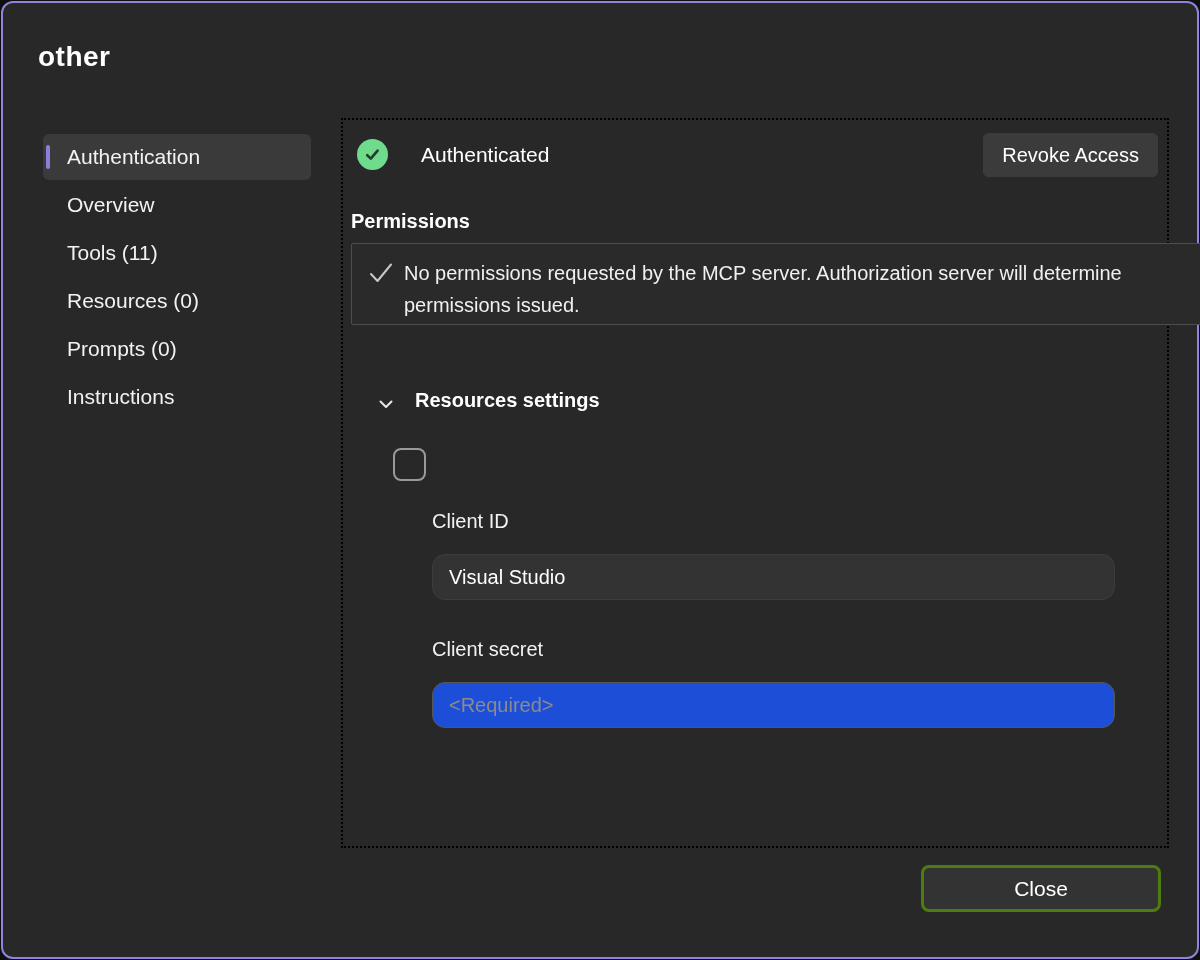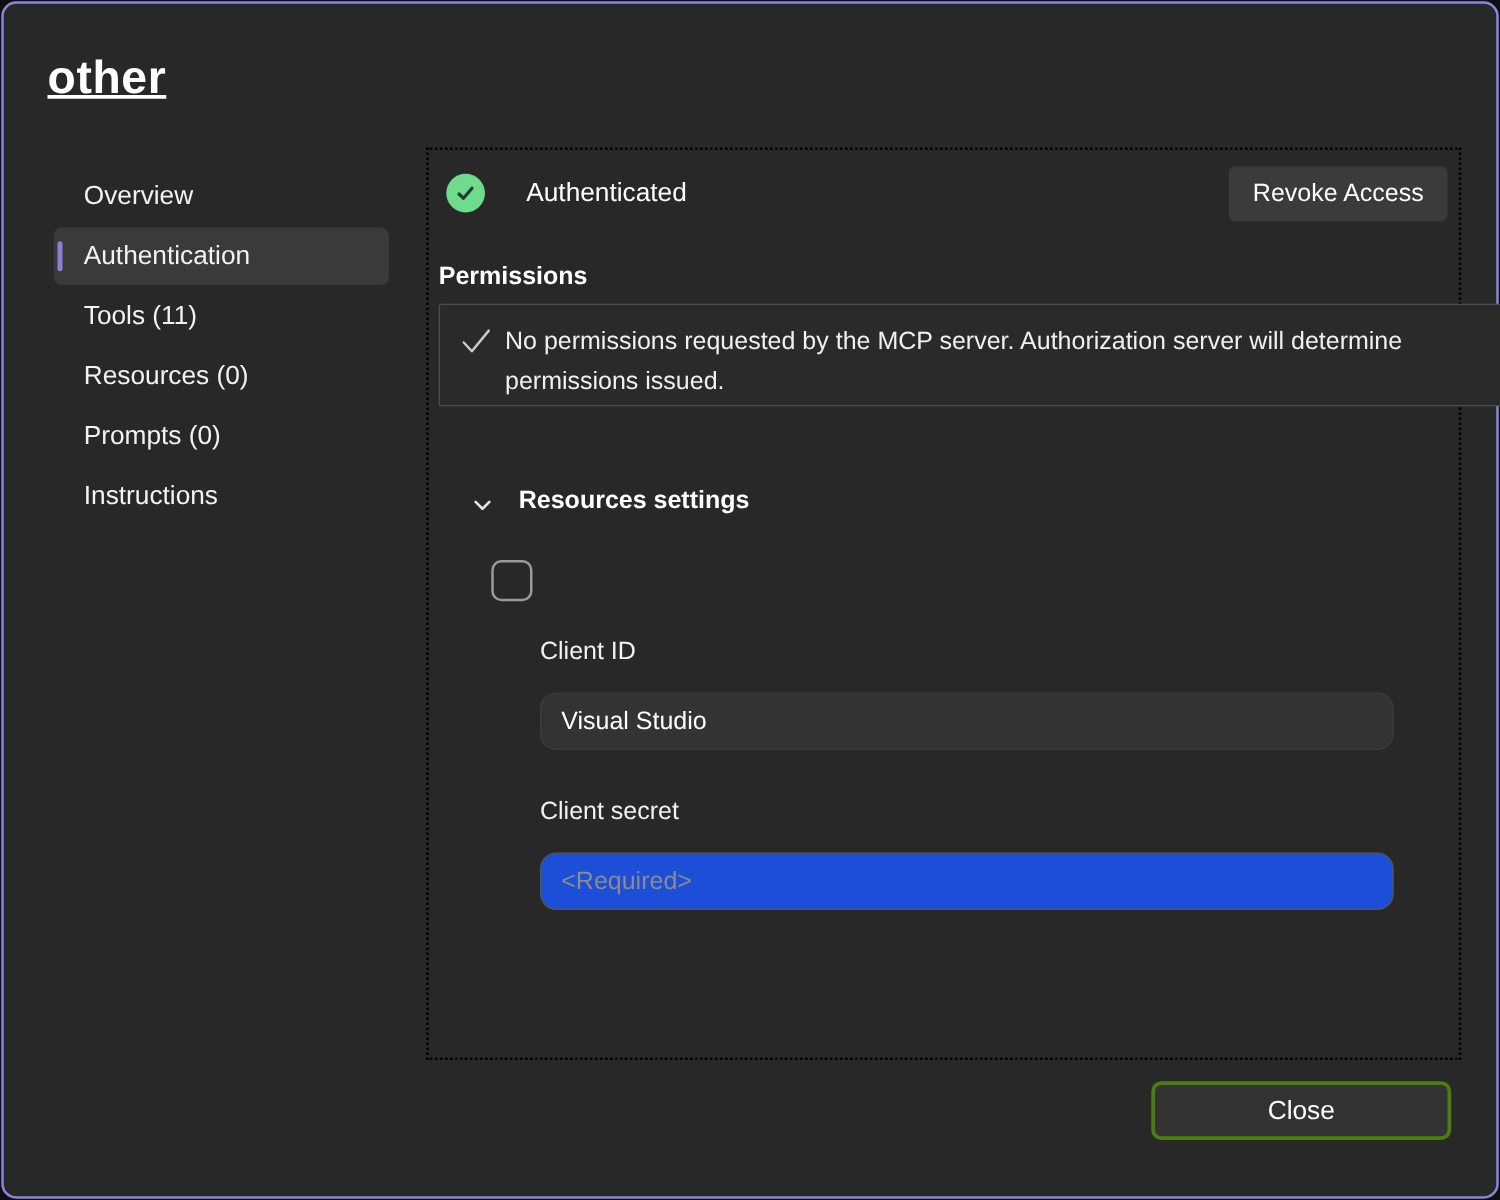--- a/index.html
+++ b/index.html
@@ -7,21 +7,21 @@
     font-family:"Liberation Sans", sans-serif; }
 
   .window {
     position:absolute; left:1px; top:1px; width:1198px; height:958px;
     background:#282828; border:2px solid #8d85dc; border-radius:12px;
     color:#f2f2f2;
   }
 
   .page-title {
     position:absolute; left:35px; top:38px;
-    font-size:37px; font-weight:700; color:#ffffff; letter-spacing:0.5px;text-decoration:underline;
+    font-size:28px; font-weight:700; color:#ffffff; letter-spacing:0.5px;
   }
 
   
   .sidebar { position:absolute; left:40px; top:131px; width:268px; }
   .nav-item {
     position:relative; height:46px; display:flex; align-items:center;
     padding-left:24px; font-size:21px; color:#f2f2f2; border-radius:6px;
     margin-bottom:2px; cursor:default; white-space:nowrap;
   }
   .nav-item.selected { background:#3a3a3a; }
@@ -107,27 +107,27 @@
   }
 </style>
 </head>
 <body>
 
 <div class="window">
 
   <div class="page-title">other</div>
 
   <div class="sidebar">
+    <div class="nav-item selected">
+      <span class="accent"></span>
+      <span>Authentication</span>
+    </div>
     <div class="nav-item">
 
       <span>Overview</span>
-    </div>
-    <div class="nav-item selected">
-      <span class="accent"></span>
-      <span>Authentication</span>
     </div>
     <div class="nav-item">
 
       <span>Tools (11)</span>
     </div>
     <div class="nav-item">
 
       <span>Resources (0)</span>
     </div>
     <div class="nav-item">

